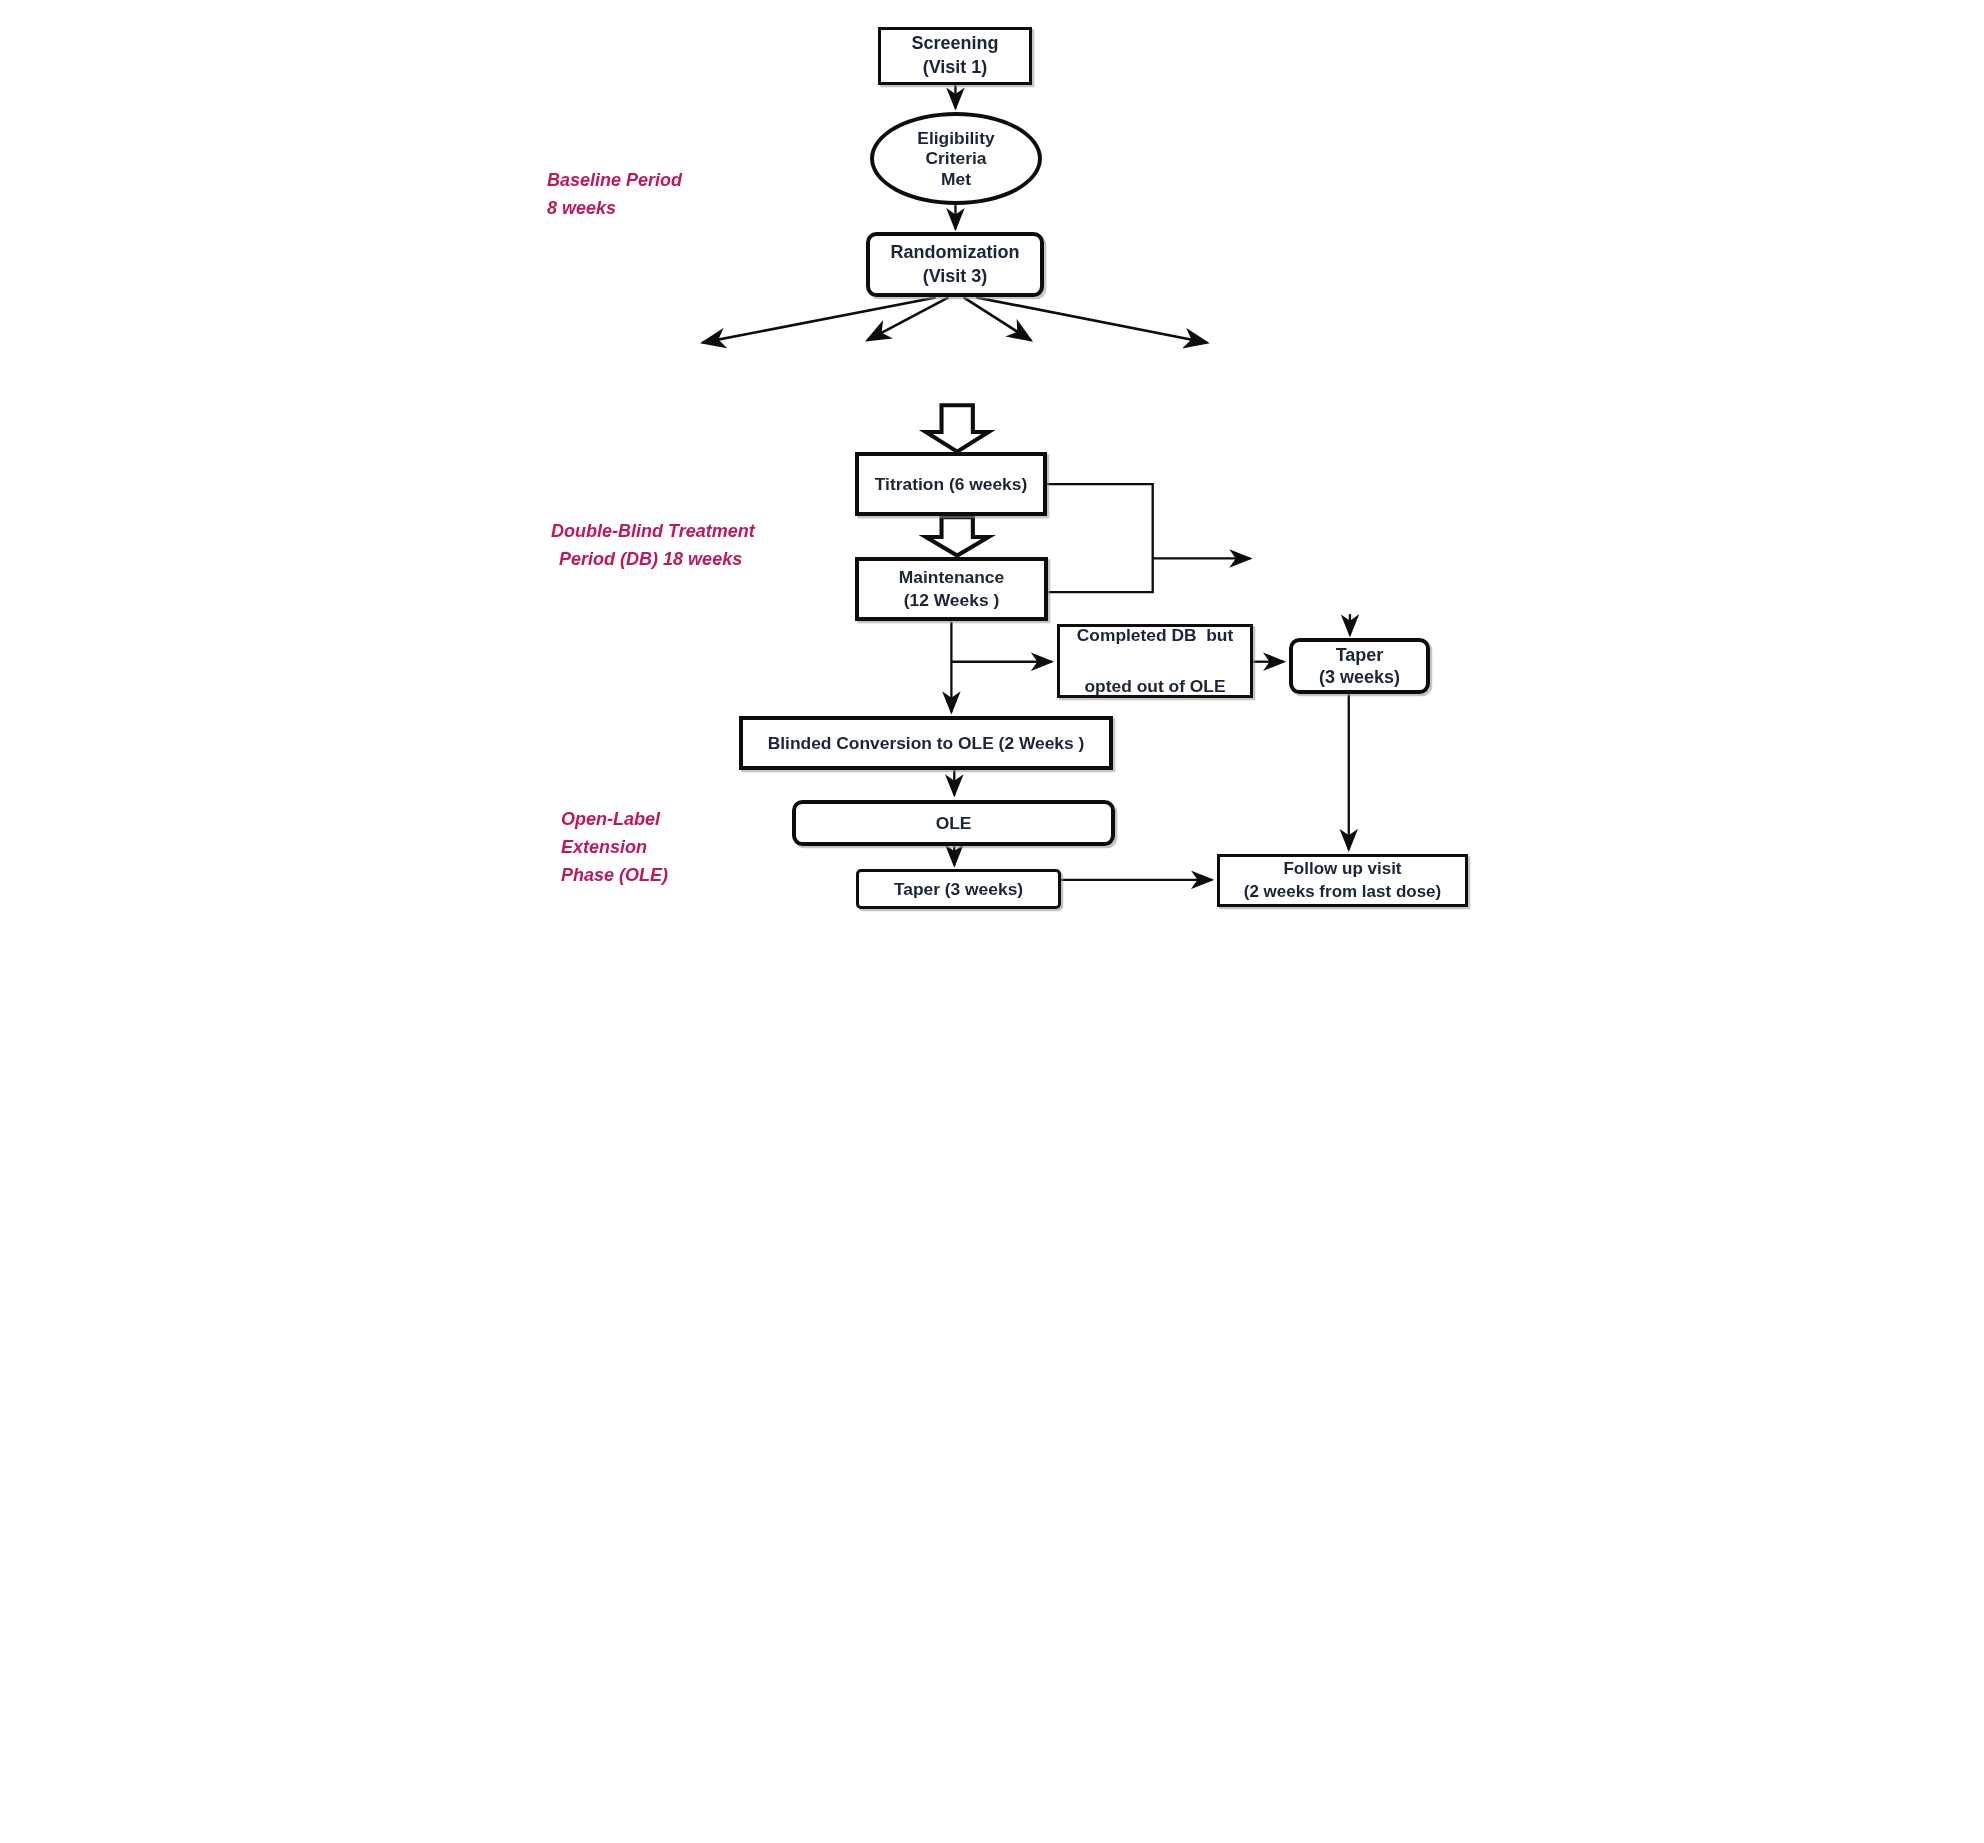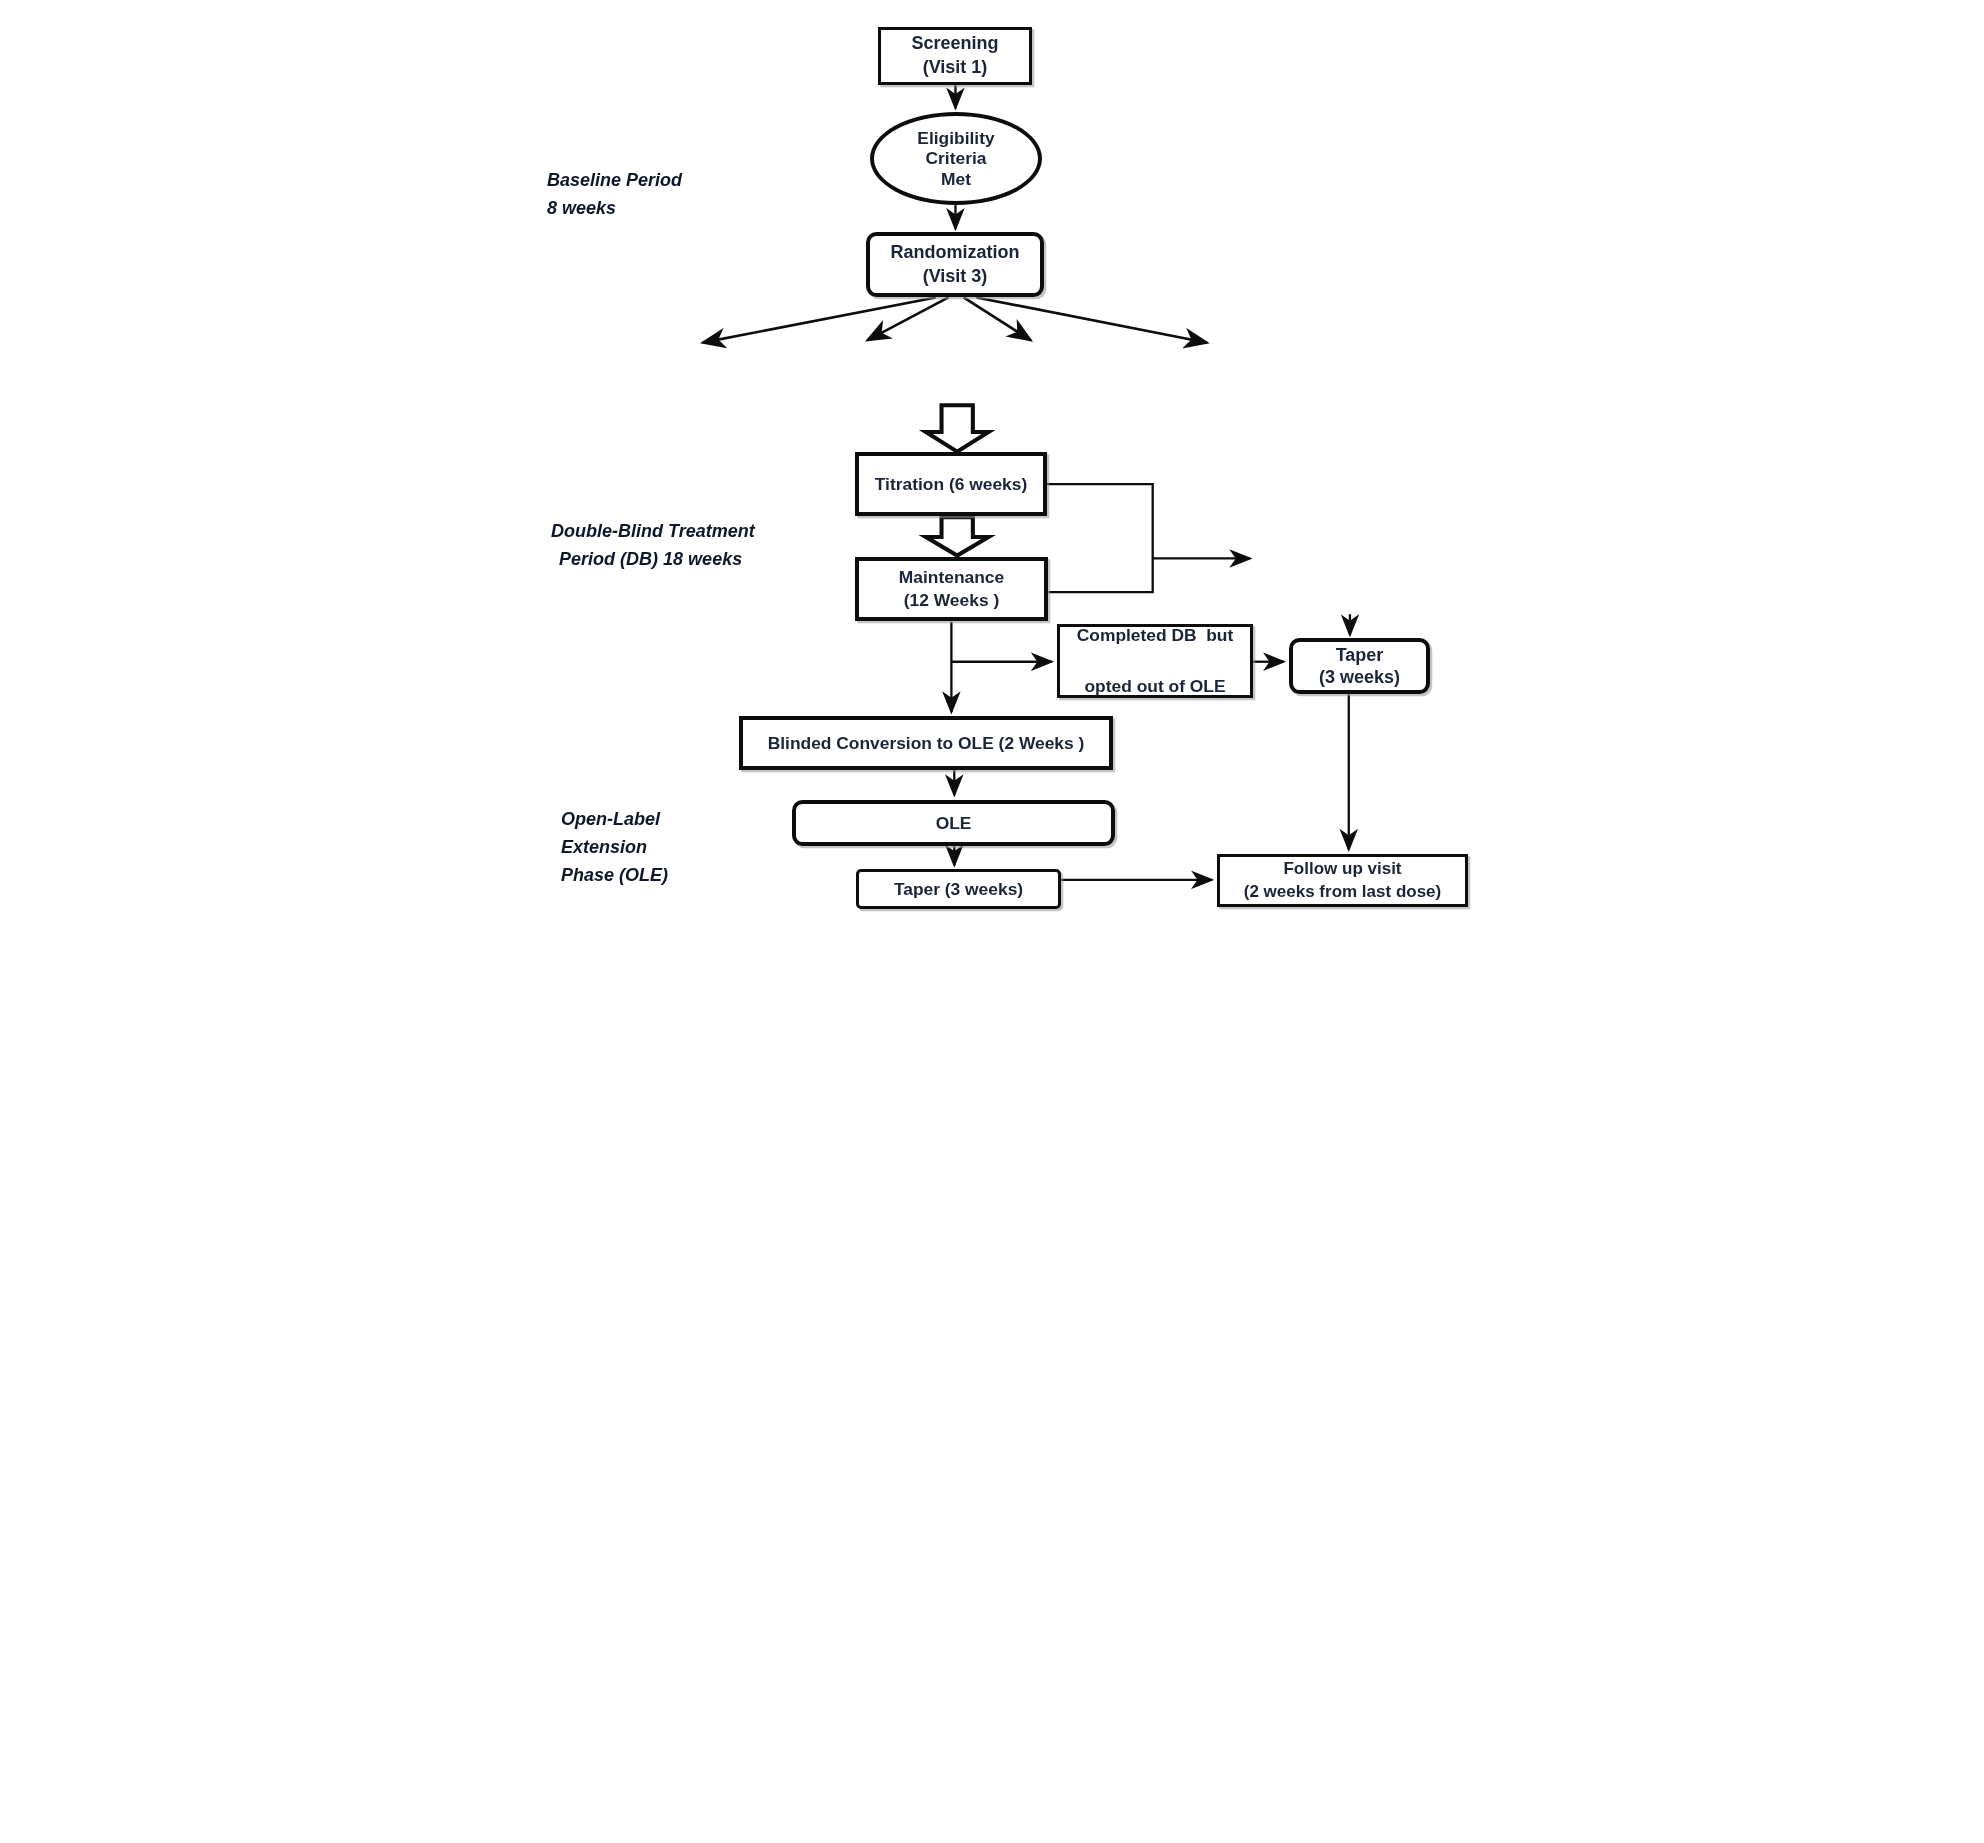--- a/index.html
+++ b/index.html
@@ -23,21 +23,21 @@
     font-size:17.4px;
     line-height:1.32;
     box-sizing:border-box;
   }
   .rounded{border-radius:10.4px;}
   .ellipse{border-radius:50%;}
   .phase-label{
     position:absolute;
     font-weight:bold;font-style:italic;
     font-size:18px;line-height:1.55;
-    color:#0f172a;
+    color:#be185d;
     white-space:nowrap;
   }
   .arm-bar{
     position:absolute;
     display:flex;
     background:linear-gradient(#5a5a5a 0px, #161616 8.1px, #0f0f0f 100%);
     border:1.7px solid #8a8a8a;
     box-sizing:border-box;
     box-shadow:1.7px 1.7px 0 rgba(150,150,150,0.5);
   }

